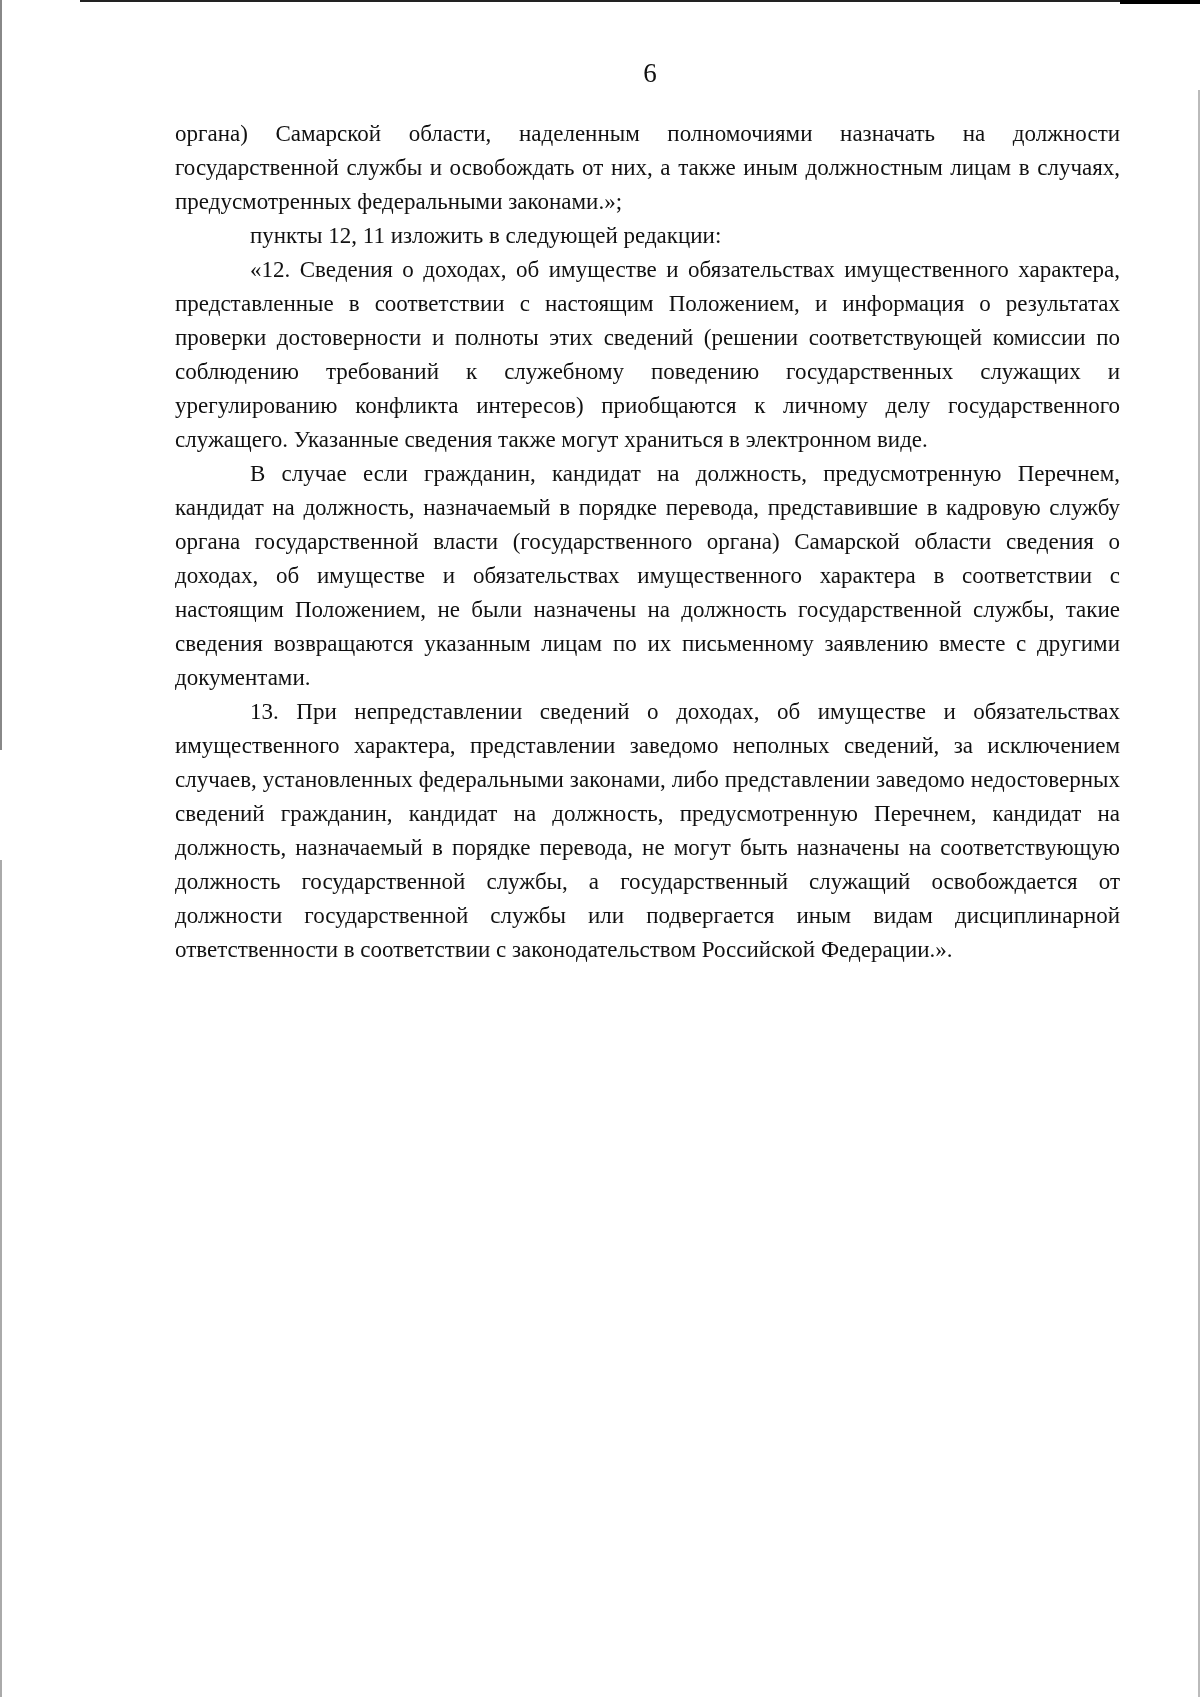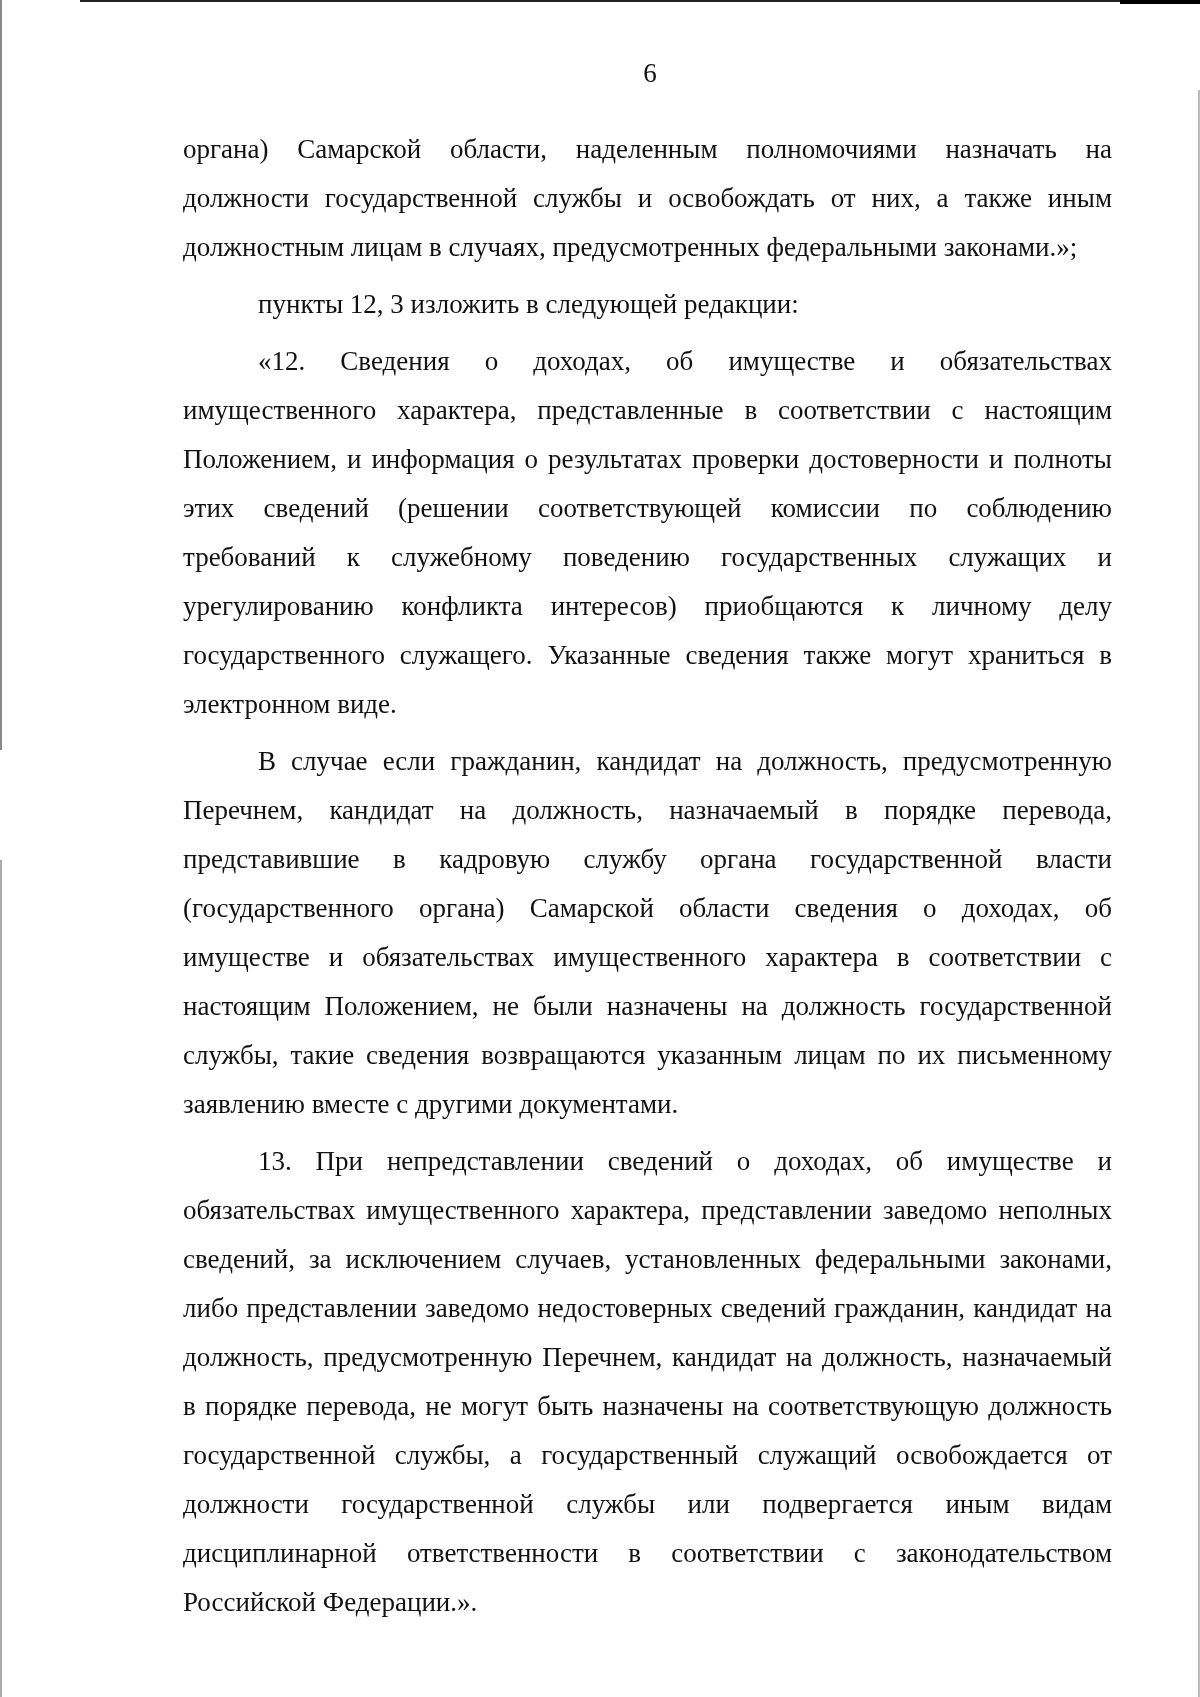--- a/index.html
+++ b/index.html
@@ -7,33 +7,33 @@
     width: 1200px; height: 1697px; background: #ffffff; position: relative; overflow: hidden;
     font-family: "Liberation Serif", "DejaVu Serif", serif; color: #111;
   }
   .top-border { position: absolute; top: 0; left: 80px; right: 0; height: 2px; background: #222; }
   .top-border-thick { position: absolute; top: 0; left: 1120px; right: 0; height: 4px; background: #000; }
   .left-edge { position: absolute; left: 0; top: 0; width: 2px; height: 750px; background: #888; }
   .left-edge2 { position: absolute; left: 0; top: 860px; width: 2px; height: 837px; background: #aaa; }
   .right-edge { position: absolute; right: 0; top: 90px; width: 2px; height: 1607px; background: #bbb; }
   .page-number { position: absolute; top: 58px; left: 0; width: 1300px; text-align: center; font-size: 27px; }
   .content { position: absolute; left: 175px; top: 117px; width: 945px; }
-  .para { font-size: 27px; line-height: 49px; text-align: justify; margin: 8px; }
+  .para { font-size: 23px; line-height: 34px; text-align: justify; margin: 0; }
   .indent { text-indent: 75px; }
 </style>
 </head>
 <body>
 
 <div class="top-border"></div>
 <div class="top-border-thick"></div>
 <div class="left-edge"></div>
 <div class="left-edge2"></div>
 <div class="right-edge"></div>
 
 <div class="page-number">6</div>
 
 <div class="content">
   <p class="para">органа) Самарской области, наделенным полномочиями назначать на должности государственной службы и освобождать от них, а также иным должностным лицам в случаях, предусмотренных федеральными законами.»;</p>
-  <p class="para indent">пункты 12, 3 изложить в следующей редакции:</p>
+  <p class="para indent">пункты 12, 11 изложить в следующей редакции:</p>
   <p class="para indent">«12. Сведения о доходах, об имуществе и обязательствах имущественного характера, представленные в соответствии с настоящим Положением, и информация о результатах проверки достоверности и полноты этих сведений (решении соответствующей комиссии по соблюдению требований к служебному поведению государственных служащих и урегулированию конфликта интересов) приобщаются к личному делу государственного служащего. Указанные сведения также могут храниться в электронном виде.</p>
   <p class="para indent">В случае если гражданин, кандидат на должность, предусмотренную Перечнем, кандидат на должность, назначаемый в порядке перевода, представившие в кадровую службу органа государственной власти (государственного органа) Самарской области сведения о доходах, об имуществе и обязательствах имущественного характера в соответствии с настоящим Положением, не были назначены на должность государственной службы, такие сведения возвращаются указанным лицам по их письменному заявлению вместе с другими документами.</p>
   <p class="para indent">13. При непредставлении сведений о доходах, об имуществе и обязательствах имущественного характера, представлении заведомо неполных сведений, за исключением случаев, установленных федеральными законами, либо представлении заведомо недостоверных сведений гражданин, кандидат на должность, предусмотренную Перечнем, кандидат на должность, назначаемый в порядке перевода, не могут быть назначены на соответствующую должность государственной службы, а государственный служащий освобождается от должности государственной службы или подвергается иным видам дисциплинарной ответственности в соответствии с законодательством Российской Федерации.».</p>
 </div>
 
 </body></html>

